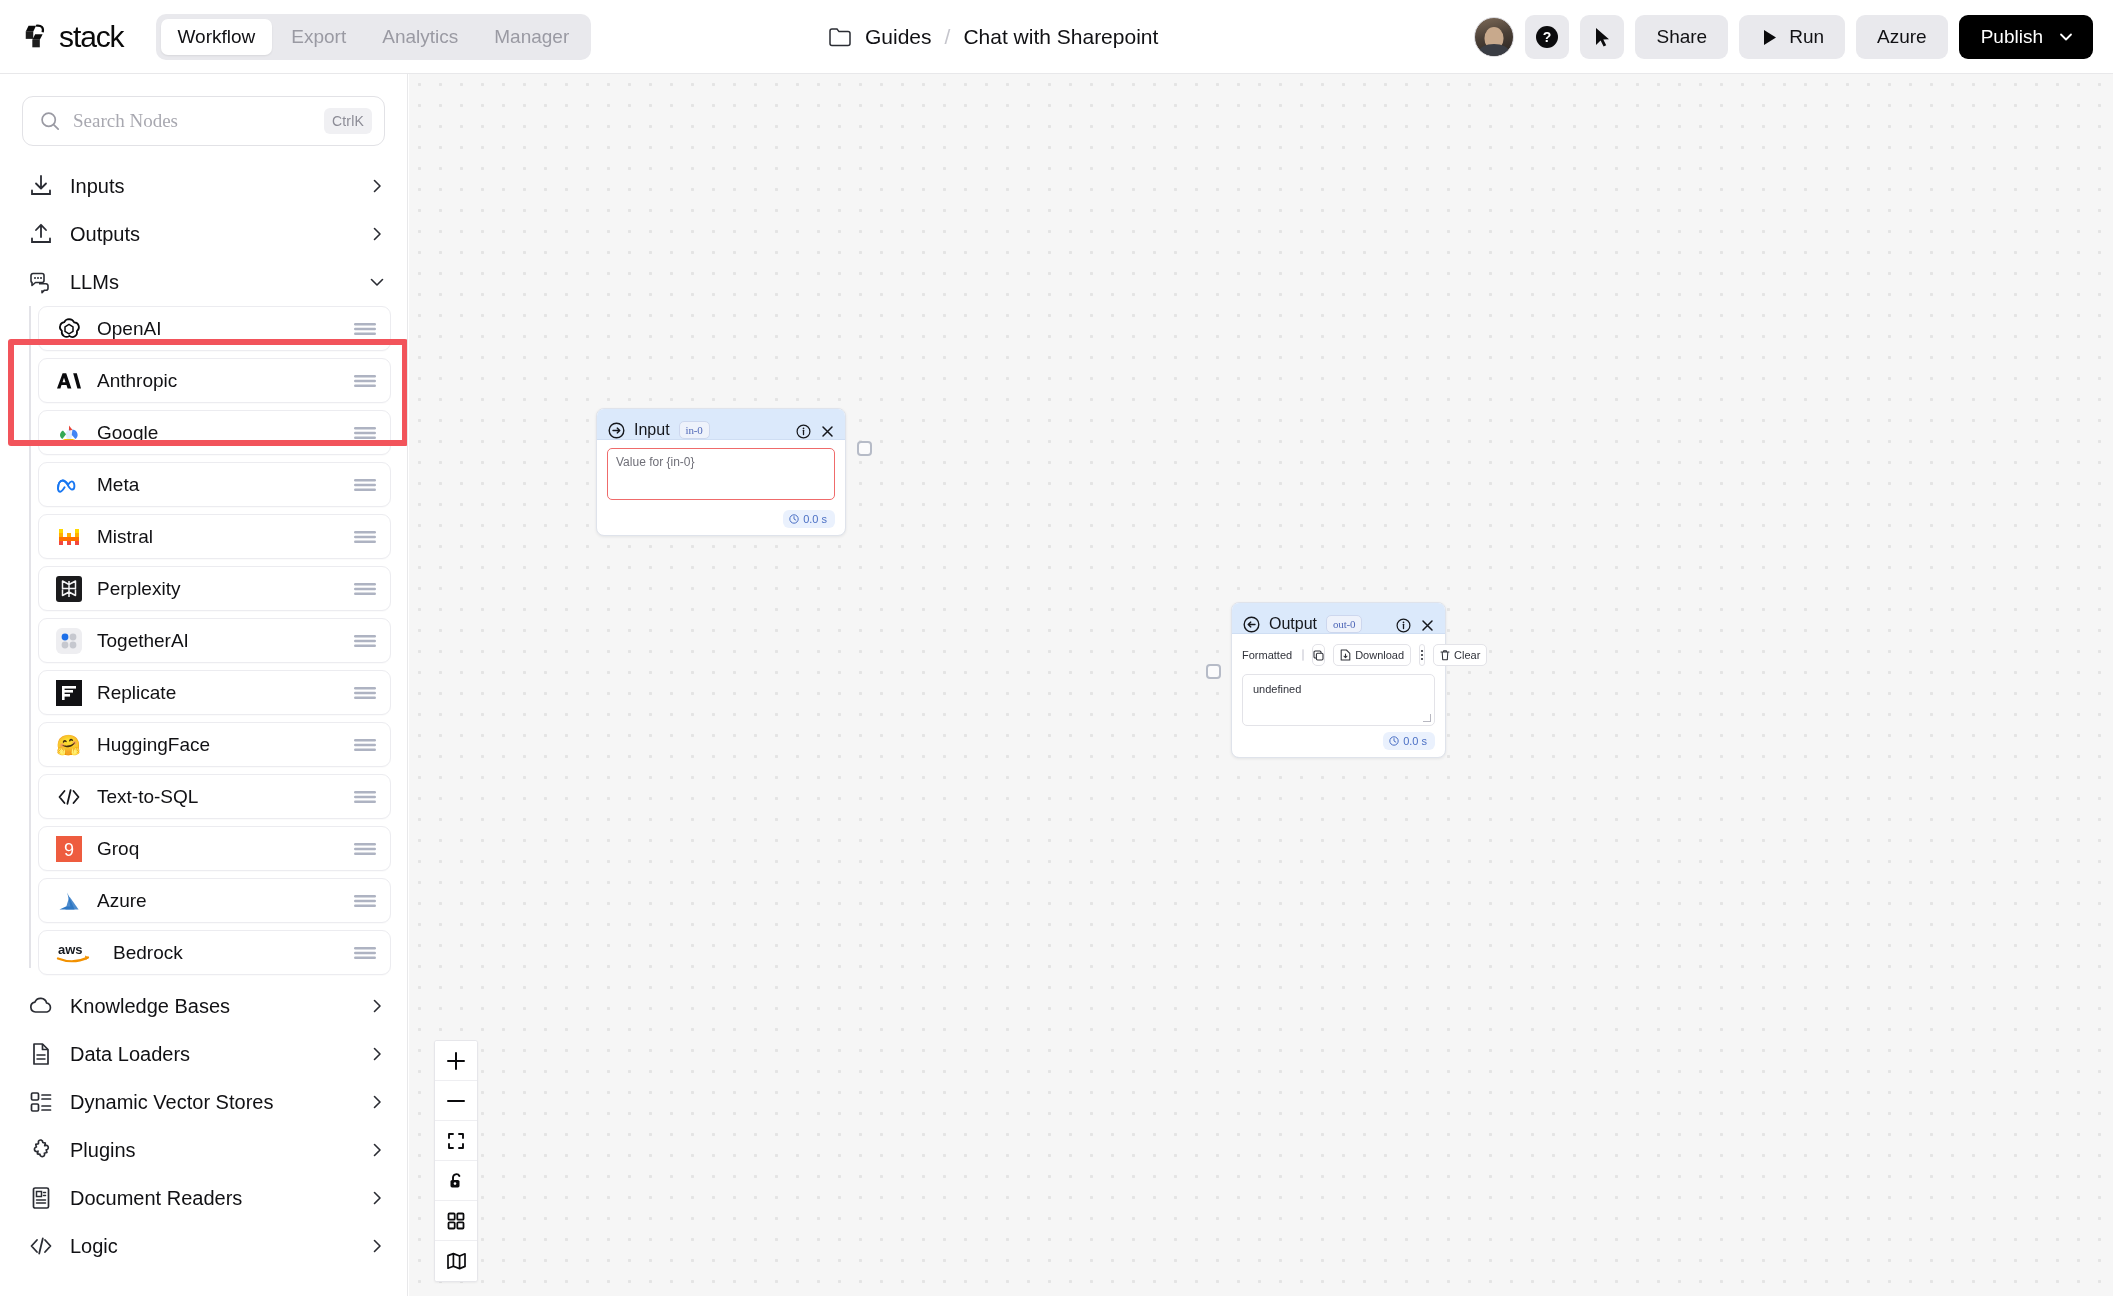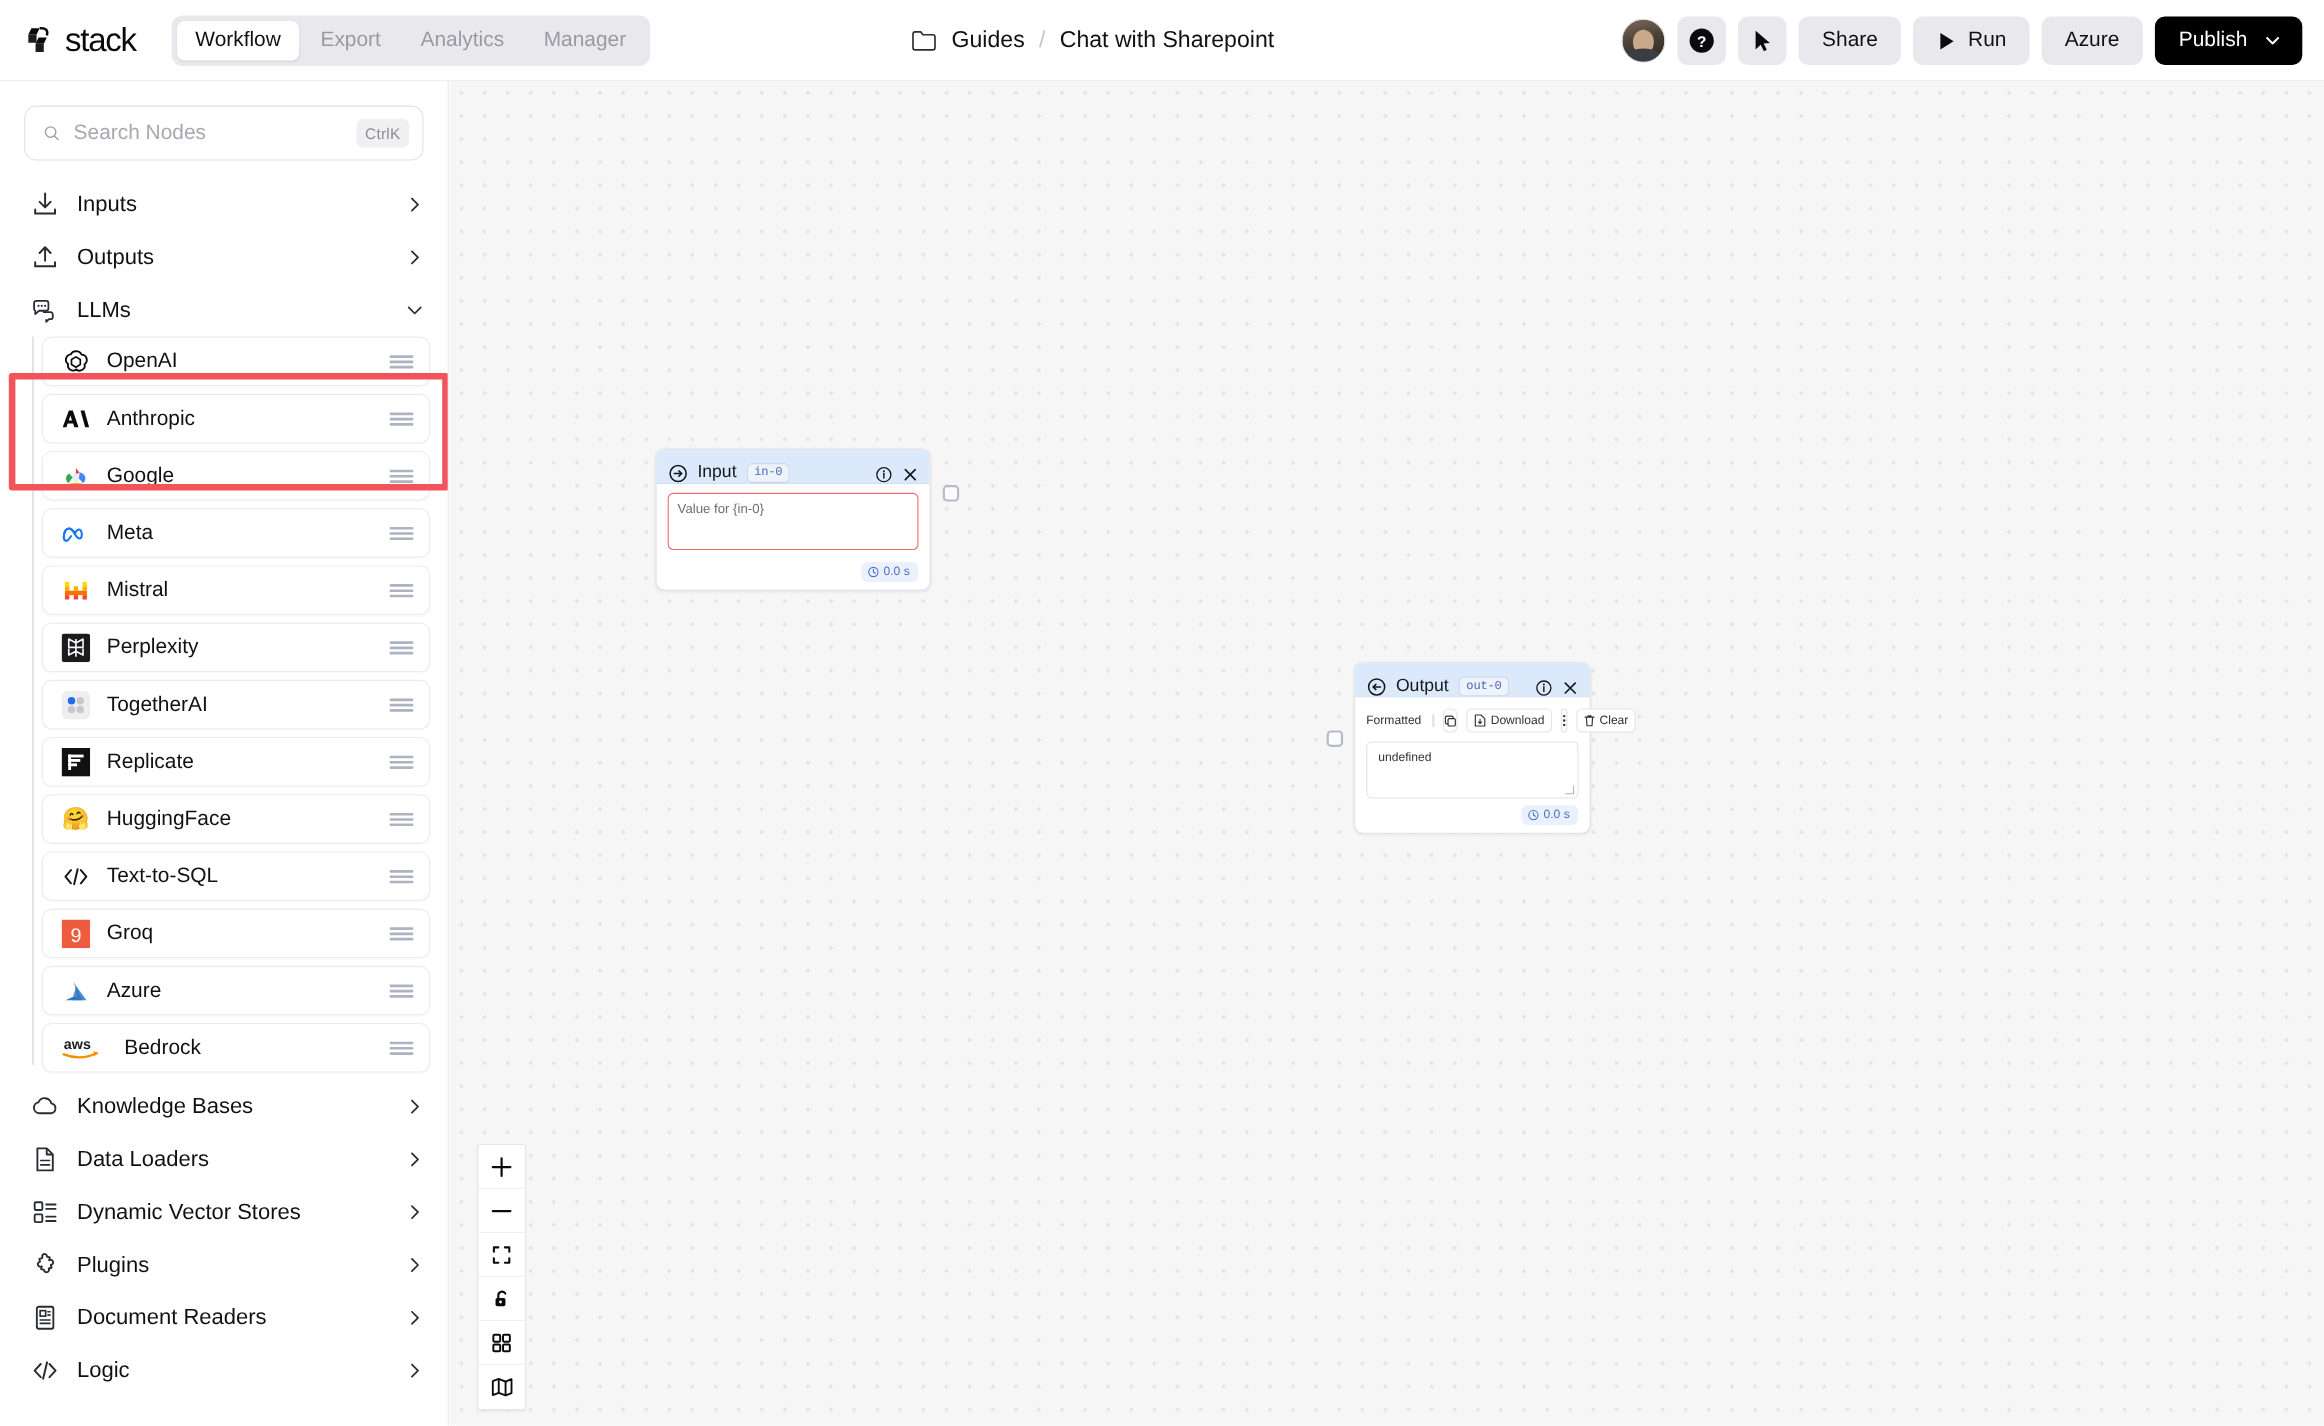--- a/index.html
+++ b/index.html
@@ -101,21 +101,21 @@
     overflow: hidden;
   }
   .search-box {
     margin: 22px 22px 0 22px;
     height: 50px; border: 1px solid #e2e2e6; border-radius: 11px;
     display: flex; align-items: center; padding: 0 12px 0 16px; gap: 12px;
   }
   .search-input {
     flex: 1; border: none; outline: none;
     font-size: 19px; color: #111114;
-    font-family: Liberation Sans, sans-serif;
+    font-family: Liberation Serif, serif;
     background: transparent;
   }
   .search-input::placeholder { color: #a8a8b0; }
   .kbd {
     background: #f0f0f3; border-radius: 6px;
     font-size: 14px; color: #8c8c96; padding: 5px 8px;
     letter-spacing: .2px;
   }
 
   .cat-list { margin-top: 16px; position: relative; }
@@ -182,21 +182,21 @@
   .node-head {
     background: #dbe9fb;
     border-radius: 7px 7px 0 0;
     height: 31px;
     display: flex; align-items: flex-end; gap: 9px;
     padding: 0 10px 0 11px;
     border-bottom: 1px solid #cfdef3;
   }
   .node-head-title { font-size: 16px; color: #15171c; }
   .node-badge {
-    font-family: Liberation Mono, monospace;
+    font-family: Liberation Serif, serif;
     font-size: 11px; color: #5068b8;
     background: #eef2fb; border: 1px solid #cdd7ee;
     border-radius: 5px; padding: 2px 6px; line-height: 12px;
     letter-spacing: -.2px;
   }
   .node-head-spacer { flex: 1; }
   .node-body { padding: 8px 10px 6px 10px; }
   .node-foot {
     display: flex; justify-content: flex-end;
     padding: 0 10px 7px 10px;

